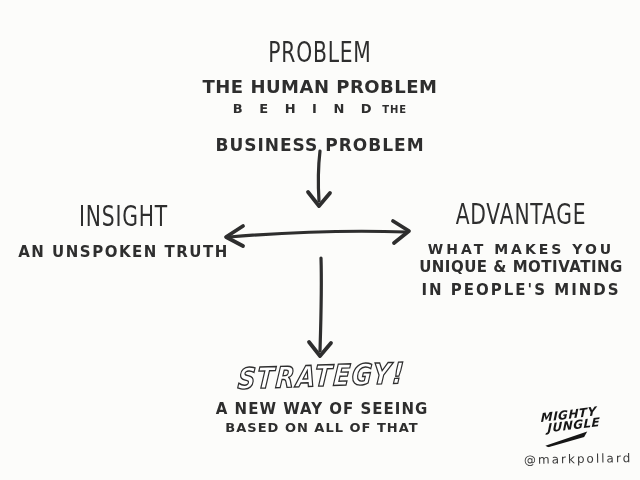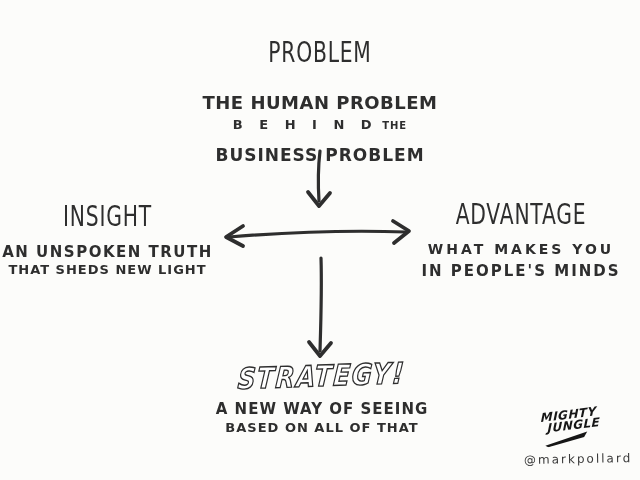--- a/index.html
+++ b/index.html
@@ -20,28 +20,28 @@
     letter-spacing: 1px;
     line-height: 30px;
     transform: scale(0.78, 1.08);
     transform-origin: center top;
     white-space: nowrap;
   }
   .body-line { white-space: nowrap; }
 
   
   .problem-node { left: 190px; top: 36px; width: 260px; text-align: center; }
-  .problem-l1 { margin-top: 26px; font-size: 18px; font-weight: 700; line-height: 22px; letter-spacing: 0.5px; }
+  .problem-l1 { margin-top: 10px; font-size: 18px; font-weight: 700; line-height: 22px; letter-spacing: 0.5px; }
   .problem-l2 { margin-top: 3px; font-size: 13px; font-weight: 700; line-height: 16px; }
   .problem-l2 .spaced { letter-spacing: 6px; }
   .problem-l2 .small { font-size: 10px; letter-spacing: 1px; }
-  .problem-l3 { margin-top: 10px; font-size: 17px; font-weight: 700; line-height: 22px; letter-spacing: 1px; }
+  .problem-l3 { margin-top: 16px; font-size: 17px; font-weight: 700; line-height: 22px; letter-spacing: 1px; }
 
   
-  .insight-node { left: 0px; top: 200px; width: 215px; }
+  .insight-node { left: 16px; top: 200px; width: 215px; }
   .insight-l1 { margin-top: 13px; font-size: 15px; font-weight: 700; line-height: 18px; letter-spacing: 1.5px; }
   .insight-l2 { font-size: 13px; font-weight: 700; line-height: 17px; letter-spacing: 1px; }
   .insight-l3 { font-size: 19px; font-weight: 400; line-height: 24px; letter-spacing: 2px; }
 
   
   .advantage-node { left: 410px; top: 198px; width: 222px; }
   .advantage-l1 { margin-top: 12px; font-size: 14px; font-weight: 700; line-height: 18px; letter-spacing: 3px; }
   .advantage-l2 { font-size: 15px; font-weight: 700; line-height: 19px; letter-spacing: 0.5px; }
   .advantage-l3 { margin-top: 3px; font-size: 15px; font-weight: 700; line-height: 20px; letter-spacing: 2px; text-align: center; }
 
@@ -132,26 +132,26 @@
   <div class="node problem-node">
     <div class="node-title">PROBLEM</div>
     <div class="body-line problem-l1">THE HUMAN PROBLEM</div>
     <div class="body-line problem-l2"><span class="spaced">B E H I N D</span> <span class="small">THE</span></div>
     <div class="body-line problem-l3">BUSINESS PROBLEM</div>
   </div>
 
   <div class="node insight-node">
     <div class="node-title">INSIGHT</div>
     <div class="body-line insight-l1">AN UNSPOKEN TRUTH</div>
-    <div class="body-line insight-l2">THAT SHEDS NEW LIGHT</div>
   </div>
 
   <div class="node advantage-node">
     <div class="node-title">ADVANTAGE</div>
     <div class="body-line advantage-l1">WHAT MAKES YOU</div>
+    <div class="body-line advantage-l2">UNIQUE &amp; MOTIVATING</div>
     <div class="body-line advantage-l3">IN PEOPLE'S MINDS</div>
   </div>
 
   <div class="node strategy-node">
     <div><span class="strategy-title">STRATEGY!</span></div>
     <div class="body-line strategy-l1">A NEW WAY OF SEEING</div>
     <div class="body-line strategy-l3">BASED ON ALL OF THAT</div>
   </div>
 
   <div class="logo">

